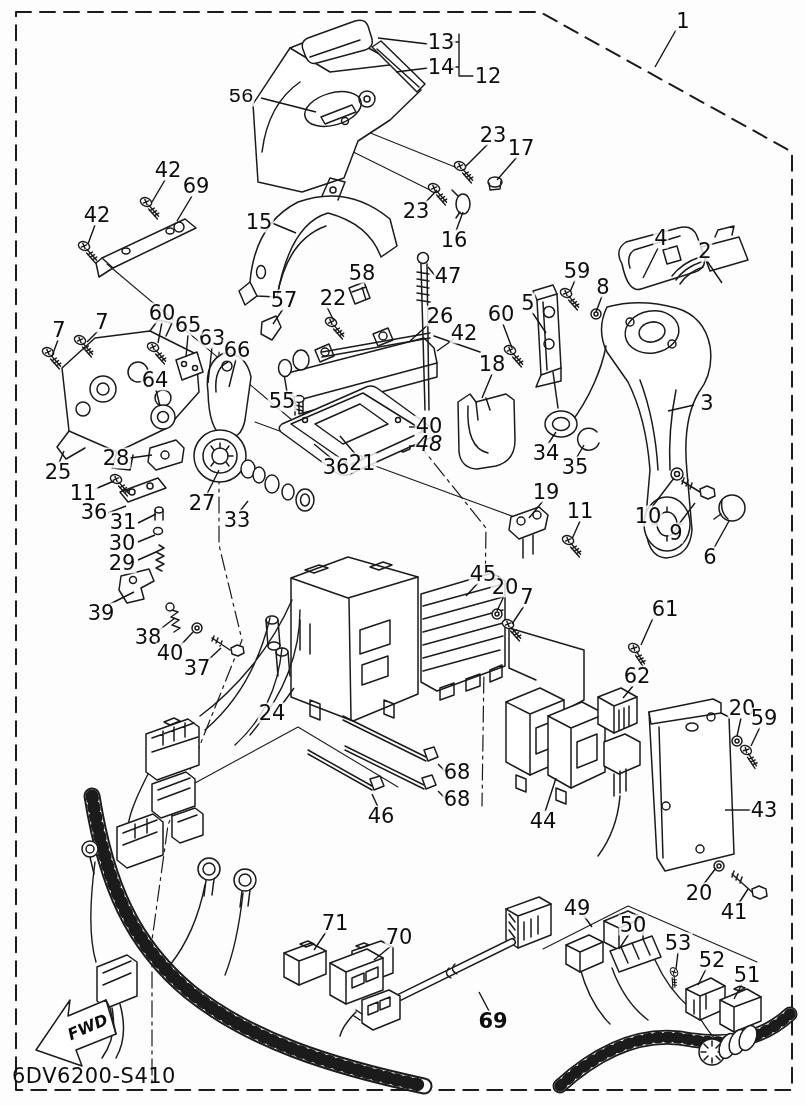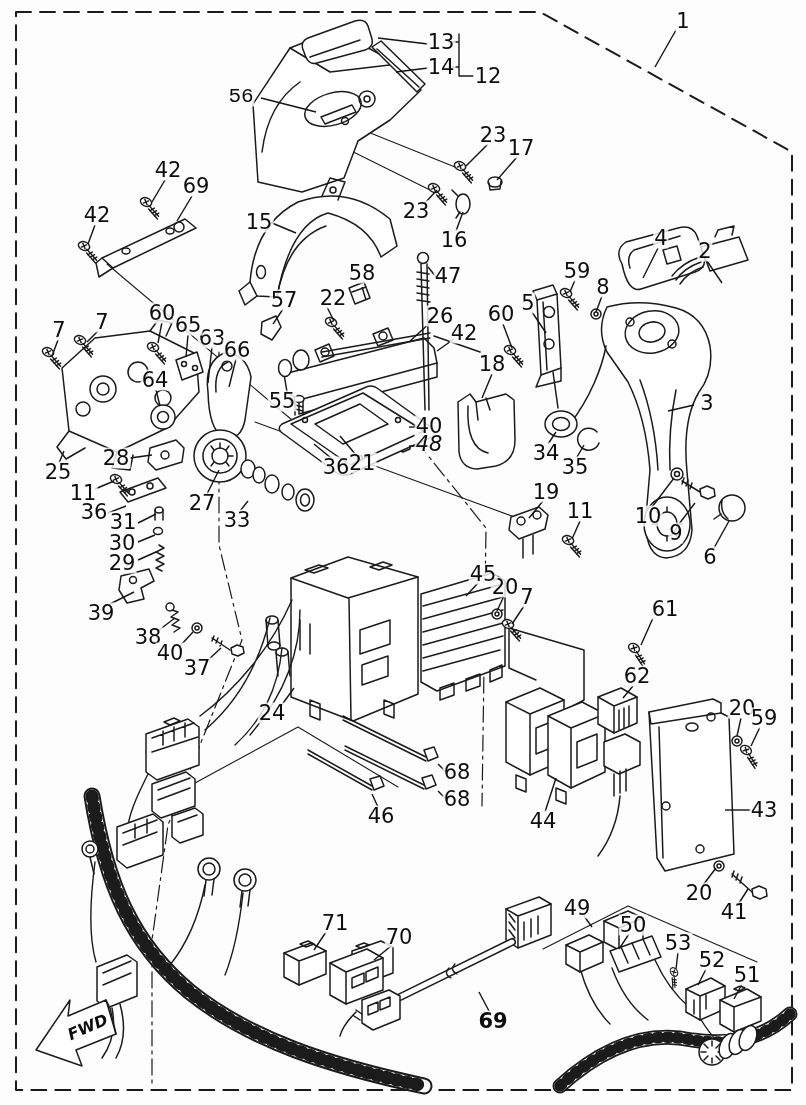--- a/index.html
+++ b/index.html
@@ -492,14 +492,15 @@
       <div class="plabel" style="left: 188px; top: 325px;">65</div>
       <div class="plabel" style="left: 237px; top: 350px;">66</div>
       <div class="plabel" style="left: 162px; top: 313px;">60</div>
       <div class="plabel" style="left: 457px; top: 772px;">68</div>
       <div class="plabel" style="left: 457px; top: 799px;">68</div>
       <div class="plabel" style="left: 493px; top: 1021px; font-weight: bold;">69</div>
       <div class="plabel" style="left: 399px; top: 937px;">70</div>
       <div class="plabel" style="left: 335px; top: 923px;">71</div>
     </div>
 
+<div id="diagram-code">6DV6200-S410</div>
 
 </div>
 
 </body></html>

